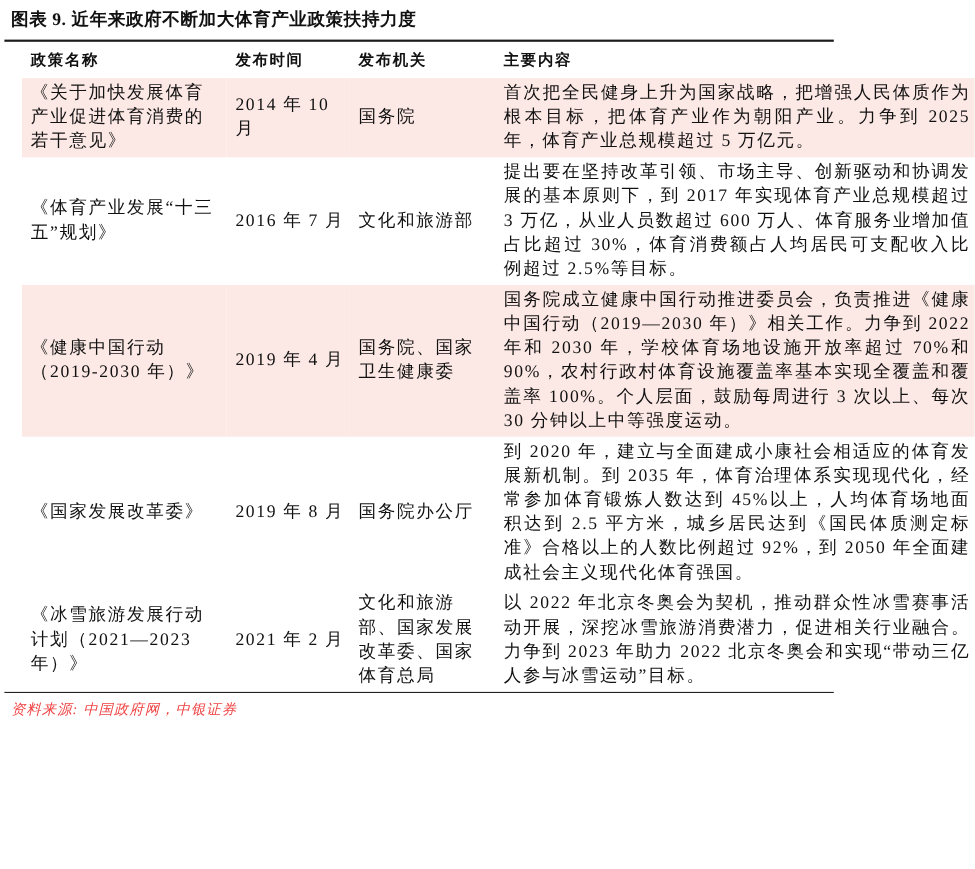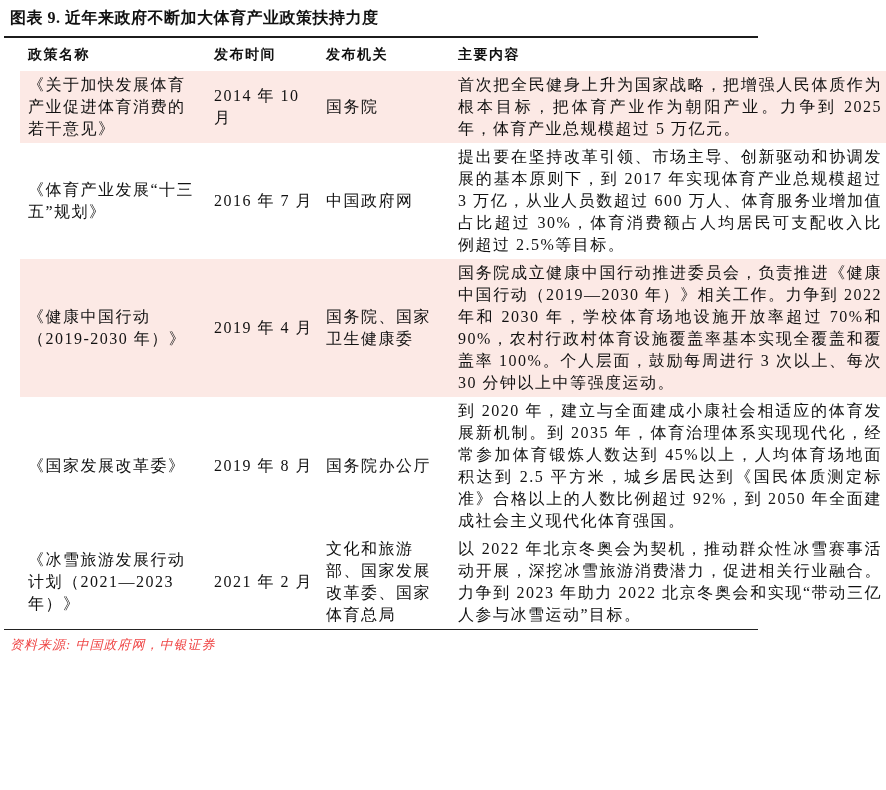--- a/index.html
+++ b/index.html
@@ -91,21 +91,21 @@
     <tbody>
       <tr class="alt">
         <td class="policy">《关于加快发展体育产业促进体育消费的若干意见》</td>
         <td class="date">2014 年 10 月</td>
         <td class="agency">国务院</td>
         <td class="content">首次把全民健身上升为国家战略，把增强人民体质作为根本目标，把体育产业作为朝阳产业。力争到 2025 年，体育产业总规模超过 5 万亿元。</td>
       </tr>
       <tr>
         <td class="policy">《体育产业发展“十三五”规划》</td>
         <td class="date">2016 年 7 月</td>
-        <td class="agency">中国政府网</td>
+        <td class="agency">文化和旅游部</td>
         <td class="content">提出要在坚持改革引领、市场主导、创新驱动和协调发展的基本原则下，到 2017 年实现体育产业总规模超过 3 万亿，从业人员数超过 600 万人、体育服务业增加值占比超过 30%，体育消费额占人均居民可支配收入比例超过 2.5%等目标。</td>
       </tr>
       <tr class="alt">
         <td class="policy">《健康中国行动（2019-2030 年）》</td>
         <td class="date">2019 年 4 月</td>
         <td class="agency">国务院、国家卫生健康委</td>
         <td class="content">国务院成立健康中国行动推进委员会，负责推进《健康中国行动（2019—2030 年）》相关工作。力争到 2022 年和 2030 年，学校体育场地设施开放率超过 70%和 90%，农村行政村体育设施覆盖率基本实现全覆盖和覆盖率 100%。个人层面，鼓励每周进行 3 次以上、每次 30 分钟以上中等强度运动。</td>
       </tr>
       <tr>
         <td class="policy">《国家发展改革委》</td>

